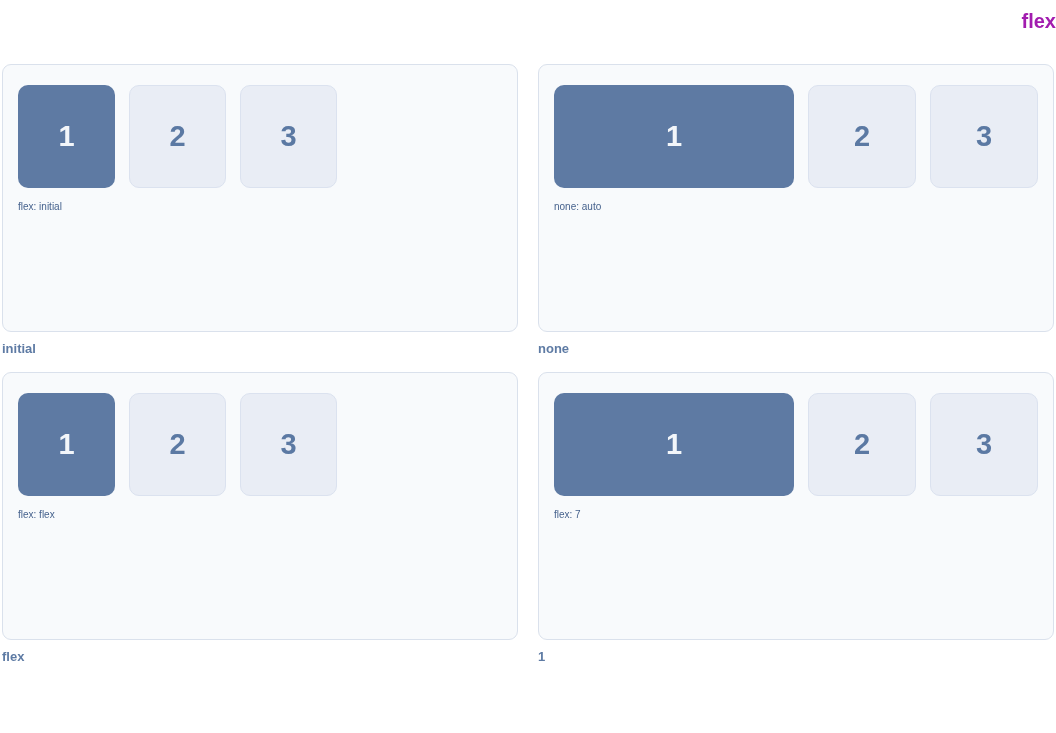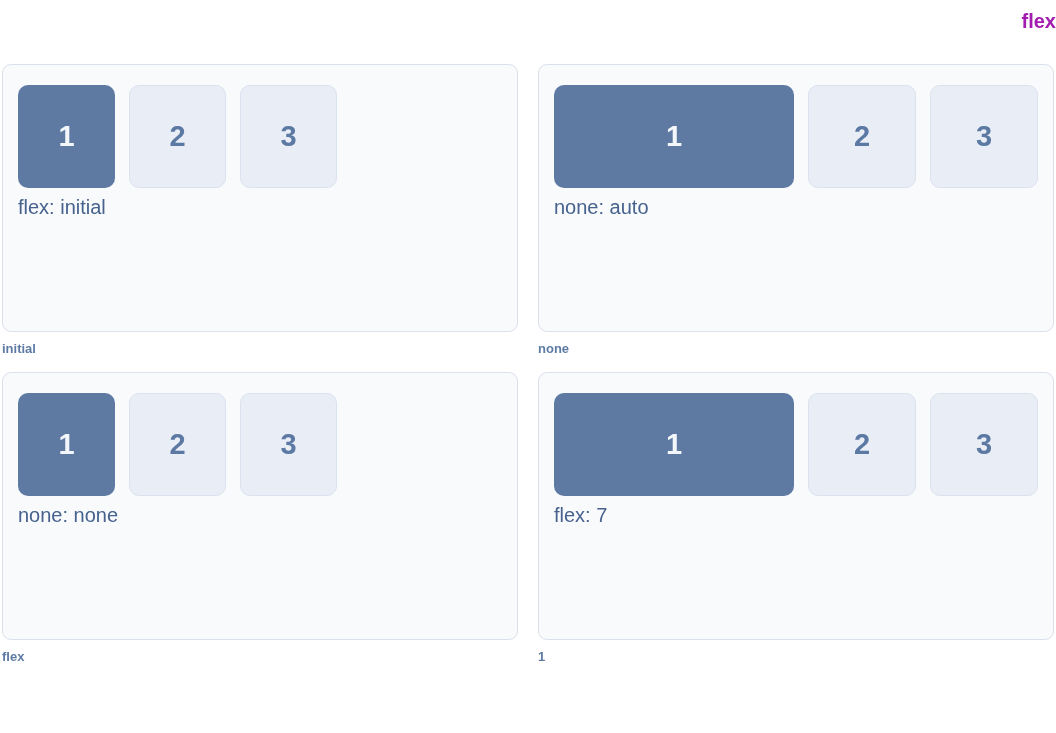--- a/index.html
+++ b/index.html
@@ -54,21 +54,21 @@
   .flex-item.first {
     background: #5e7aa3;
     border: none;
     color: #f3f6fa;
   }
   
   .panel.grow .flex-item { width: 108px; }
   .panel.grow .flex-item.first { flex: 1 1 auto; width: auto; }
   .prop-label {
     margin-top: 10px;
-    font-size: 20px;
+    font-size: 10px;
     line-height: 18px;
     font-weight: 400;
     color: #46628d;
   }
   .panel-caption {
     margin: 7px 0 14px 0;
     font-size: 13px;
     line-height: 19px;
     font-weight: 700;
     color: #5e7ba4;
@@ -105,21 +105,21 @@
     <div class="panel-caption">none</div>
   </section>
 
   <section class="panel">
     <div class="card">
       <div class="items-row">
         <div class="flex-item first">1</div>
         <div class="flex-item">2</div>
         <div class="flex-item">3</div>
       </div>
-      <div class="prop-label">none: none</div>
+      <div class="prop-label">flex: flex</div>
     </div>
     <div class="panel-caption">flex</div>
   </section>
 
   <section class="panel grow">
     <div class="card">
       <div class="items-row">
         <div class="flex-item first">1</div>
         <div class="flex-item">2</div>
         <div class="flex-item">3</div>

